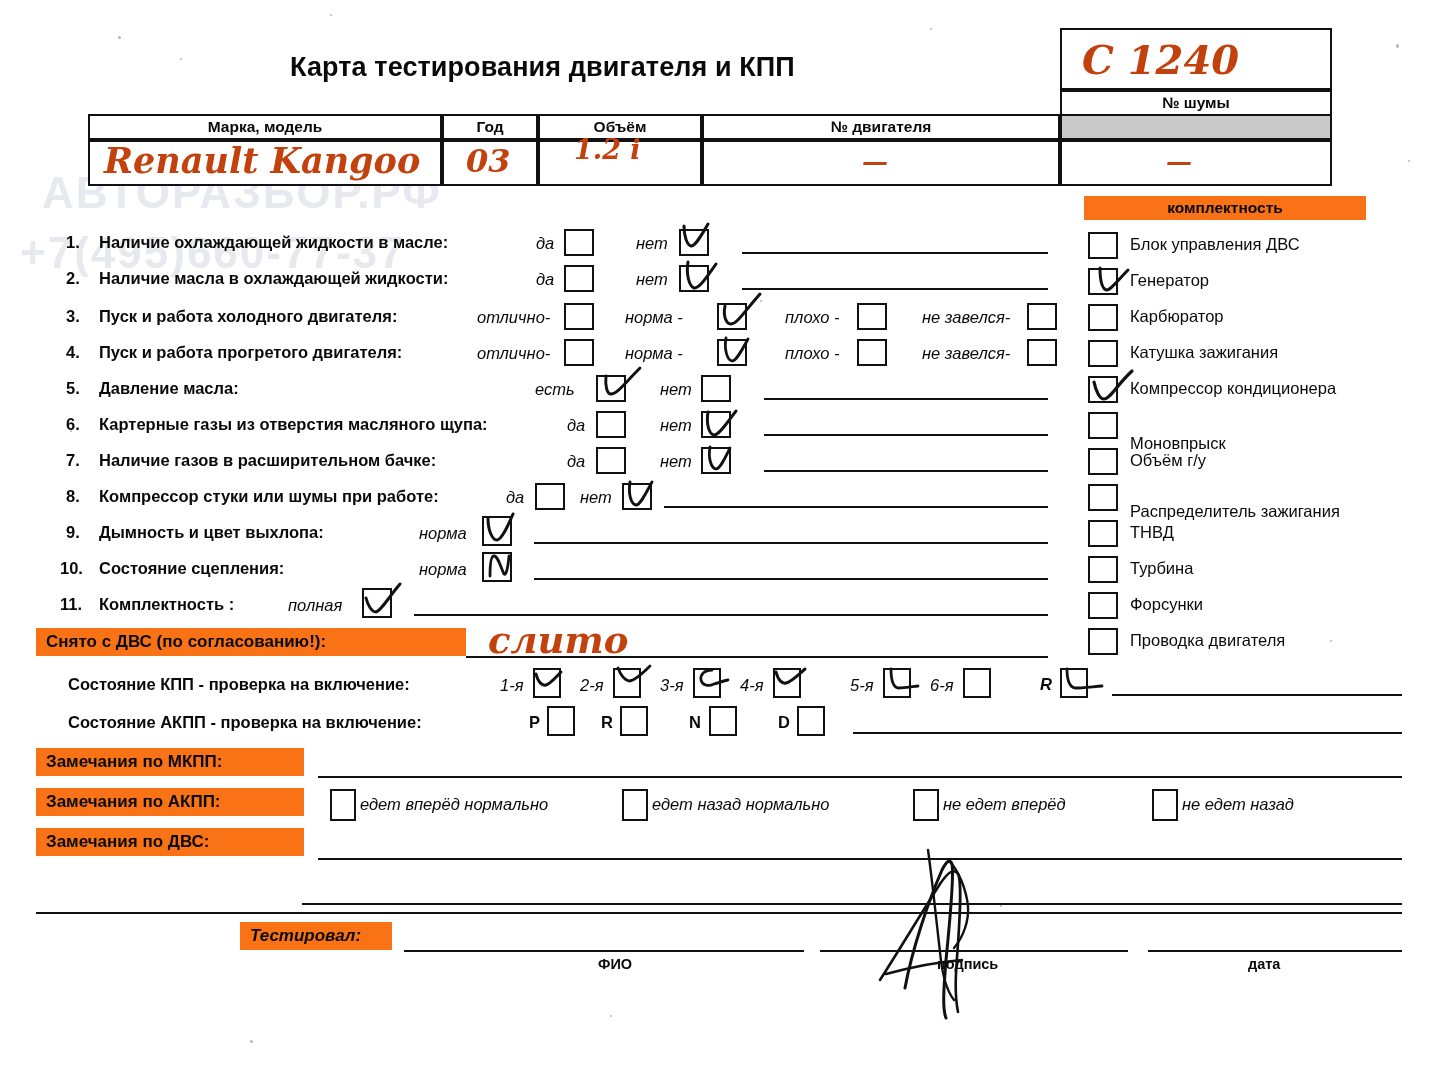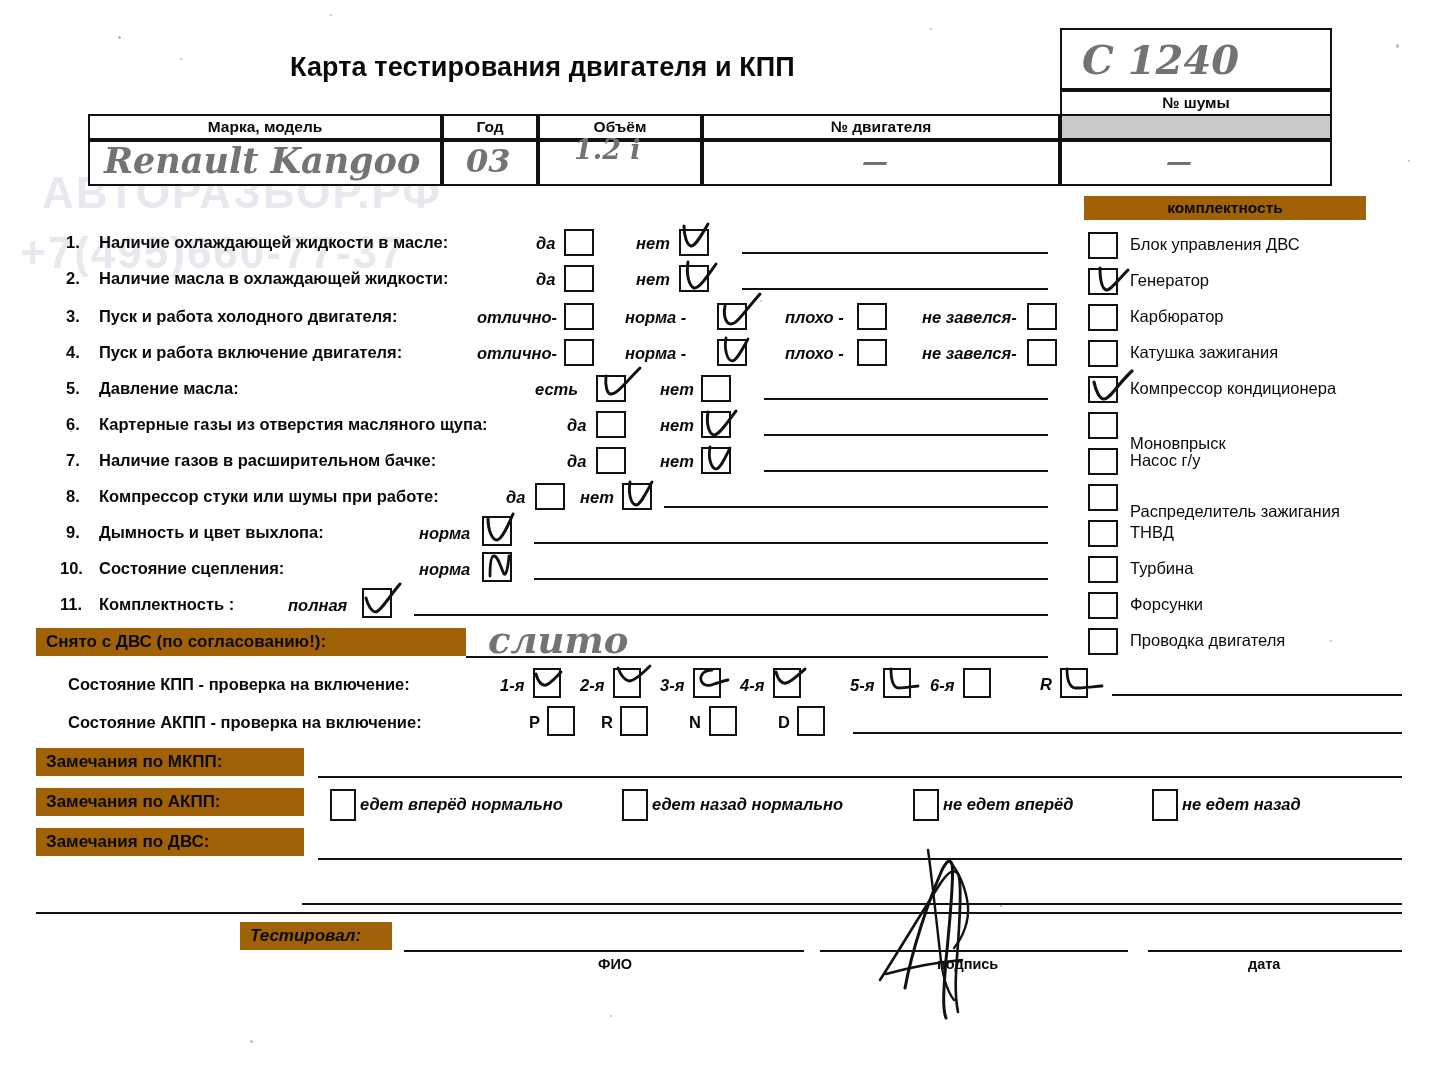--- a/index.html
+++ b/index.html
@@ -37,36 +37,36 @@
   .title{
     position:absolute;left:290px;top:52px;
     font-size:27px;font-weight:700;letter-spacing:0.1px;
     white-space:nowrap;
   }
 
   
   .bx{position:absolute;border:2px solid #111;box-sizing:border-box;background:#fff;}
   .bx-thin{position:absolute;border:1.6px solid #111;box-sizing:border-box;background:#fff;}
   .shade{background:#c9c9c9;}
-  .shade-lite{background:#a16207;}
+  .shade-lite{background:#f97316;}
 
   .ctr{
     position:absolute;display:flex;align-items:center;justify-content:center;
     font-size:15.5px;font-weight:700;white-space:nowrap;
   }
   .lbl{position:absolute;white-space:nowrap;font-size:16.5px;}
   .b{font-weight:700;}
-  .it{font-style:italic;font-weight:700;}
+  .it{font-style:italic;font-weight:400;}
 
   
   .hw{
     position:absolute;
     font-family:"DejaVu Serif", serif;
     font-style:italic;
-    color:#737373;
+    color:#c2410c;
     white-space:nowrap;
     font-weight:600;
   }
 
   
   .rule{position:absolute;height:0;border-top:2px solid #111;}
   .rule-thick{position:absolute;height:0;border-top:2.6px solid #111;}
 
   
   .cb{position:absolute;border:2px solid #111;box-sizing:border-box;background:#fff;width:30px;height:27px;}
@@ -170,21 +170,21 @@
       <svg width="56" height="38">
           <path d="M6 14 C8 24, 12 31, 16 31 C22 31, 28 18, 44 3" stroke="#111" stroke-width="3.2" fill="none" stroke-linecap="round"></path>
         </svg>
     </div>
     <div class="kit-lbl" style="left:1130px;top:379px;">Компрессор кондиционера</div>
 
     <div class="cb" style="left:1088px;top:412px;"></div>
     <div class="kit-lbl" style="left:1130px;top:434px;">Моновпрыск</div>
 
     <div class="cb" style="left:1088px;top:448px;"></div>
-    <div class="kit-lbl" style="left:1130px;top:451px;">Насос г/у</div>
+    <div class="kit-lbl" style="left:1130px;top:451px;">Объём г/у</div>
 
     <div class="cb" style="left:1088px;top:484px;"></div>
     <div class="kit-lbl" style="left:1130px;top:487px;margin-top:15px;">Распределитель зажигания</div>
 
     <div class="cb" style="left:1088px;top:520px;"></div>
     <div class="kit-lbl" style="left:1130px;top:523px;">ТНВД</div>
 
     <div class="cb" style="left:1088px;top:556px;"></div>
     <div class="kit-lbl" style="left:1130px;top:559px;">Турбина</div>
 
@@ -230,21 +230,21 @@
       <svg width="56" height="42">
           <path d="M9 14 C7 24, 10 32, 15 32 C21 32, 28 20, 44 2" stroke="#111" stroke-width="3" fill="none" stroke-linecap="round"></path>
         </svg>
     </div>
     <div class="lbl it" style="left:785px;top:308px;">плохо -</div>
     <div class="cb" style="left:857px;top:303px;"></div>
     <div class="lbl it" style="left:922px;top:308px;">не завелся-</div>
     <div class="cb" style="left:1027px;top:303px;"></div>
 
     <div class="numlbl" style="left:66px;top:343px;">4.</div>
-    <div class="itemtxt" style="left:99px;top:343px;">Пуск и работа включение двигателя:</div>
+    <div class="itemtxt" style="left:99px;top:343px;">Пуск и работа прогретого двигателя:</div>
     <div class="lbl it" style="left:477px;top:344px;">отлично-</div>
     <div class="cb" style="left:564px;top:339px;"></div>
     <div class="lbl it" style="left:625px;top:344px;">норма -</div>
     <div class="cb" style="left:717px;top:339px;"></div>
     <div class="tick" style="left:719px;top:334px;">
       <svg width="48" height="36">
           <path d="M7 4 C5 15, 8 26, 13 27 C17 27, 22 18, 29 5" stroke="#111" stroke-width="2.8" fill="none" stroke-linecap="round"></path>
         </svg>
     </div>
     <div class="lbl it" style="left:785px;top:344px;">плохо -</div>

